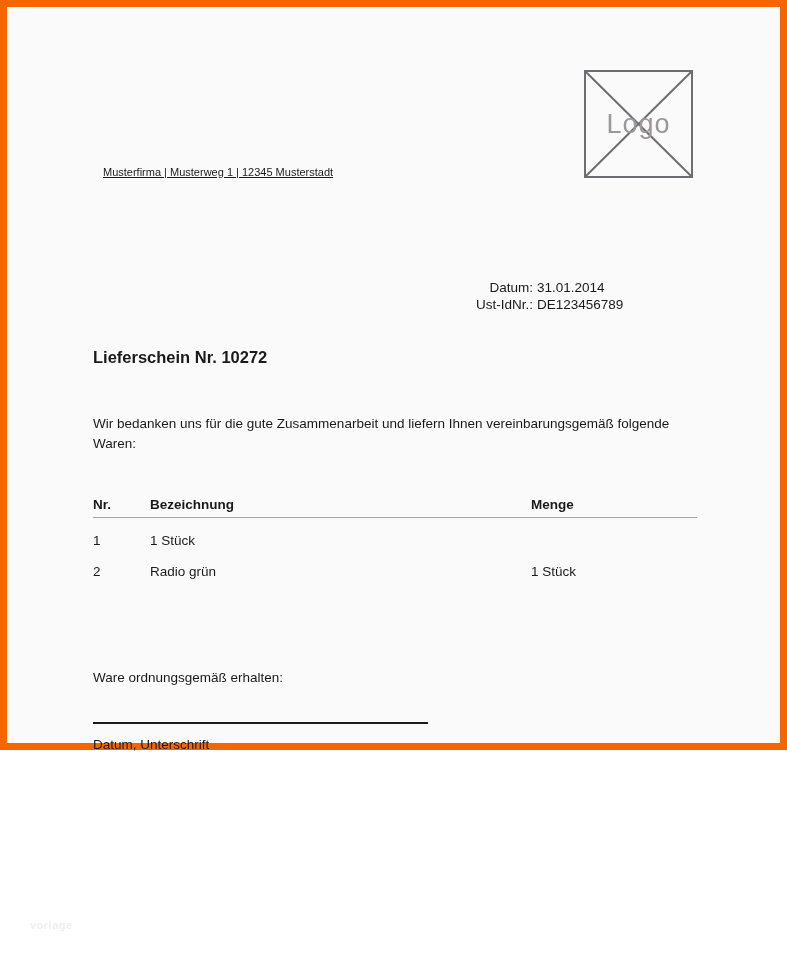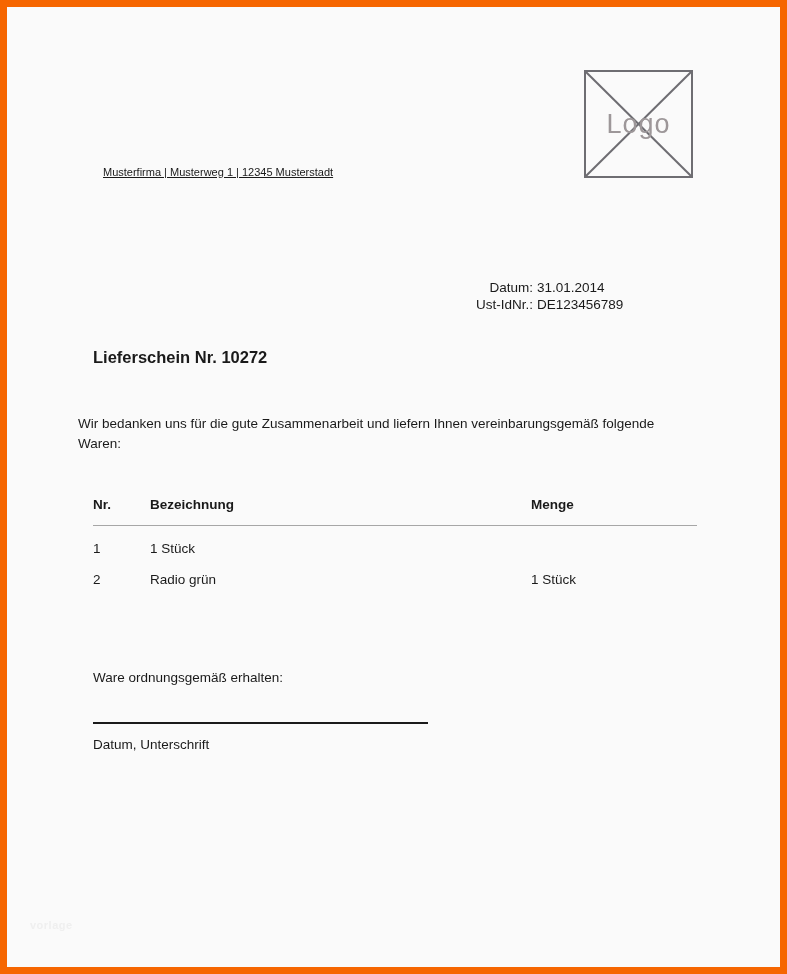--- a/index.html
+++ b/index.html
@@ -5,21 +5,21 @@
   * { margin: 0; padding: 0; box-sizing: border-box; }
   html, body { background: #ffffff; }
   body {
     width: 787px; height: 974px;
     font-family: "Liberation Sans", "DejaVu Sans", sans-serif;
     color: #1a1a1a;
     position: relative;
   }
   .page {
     position: absolute; left: 0; top: 0;
-    width: 787px; height: 974px;
+    width: 787px; height: 750px;
     background: #FAFAFA;
     border: 7px solid #F66600;
   }
   
   .logo-box {
     position: absolute; left: 577px; top: 63px;  
     width: 109px; height: 108px;
     border: 2px solid #6E6D72;
   }
   .logo-box svg { position: absolute; left: 0; top: 0; width: 100%; height: 100%; }
@@ -45,34 +45,34 @@
     font-size: 13.5px; line-height: 17px;
   }
   .meta .label { text-align: right; }
   
   .doc-title {
     position: absolute; left: 86px; top: 341px;
     font-size: 16.5px; font-weight: bold;
   }
   
   .intro {
-    position: absolute; left: 71px; top: 407px;
+    position: absolute; left: 86px; top: 407px;
     width: 592px; font-size: 13.5px; line-height: 19.5px;
   }
   
   .items {
     position: absolute; left: 86px; top: 490px;
     width: 604px; font-size: 13.5px;
   }
   .t-row {
     display: grid; grid-template-columns: 57px 381px 1fr;
   }
   .t-head {
     font-weight: bold;
-    padding-bottom: 13px;
+    padding-bottom: 5px;
     border-bottom: 1px solid #A6A6A6;
   }
   .t-body { margin-top: 15px; }
   .t-body + .t-body { margin-top: 16px; }
   
   .received {
     position: absolute; left: 86px; top: 663px;
     font-size: 13.5px;
     text-align: center;
   }

